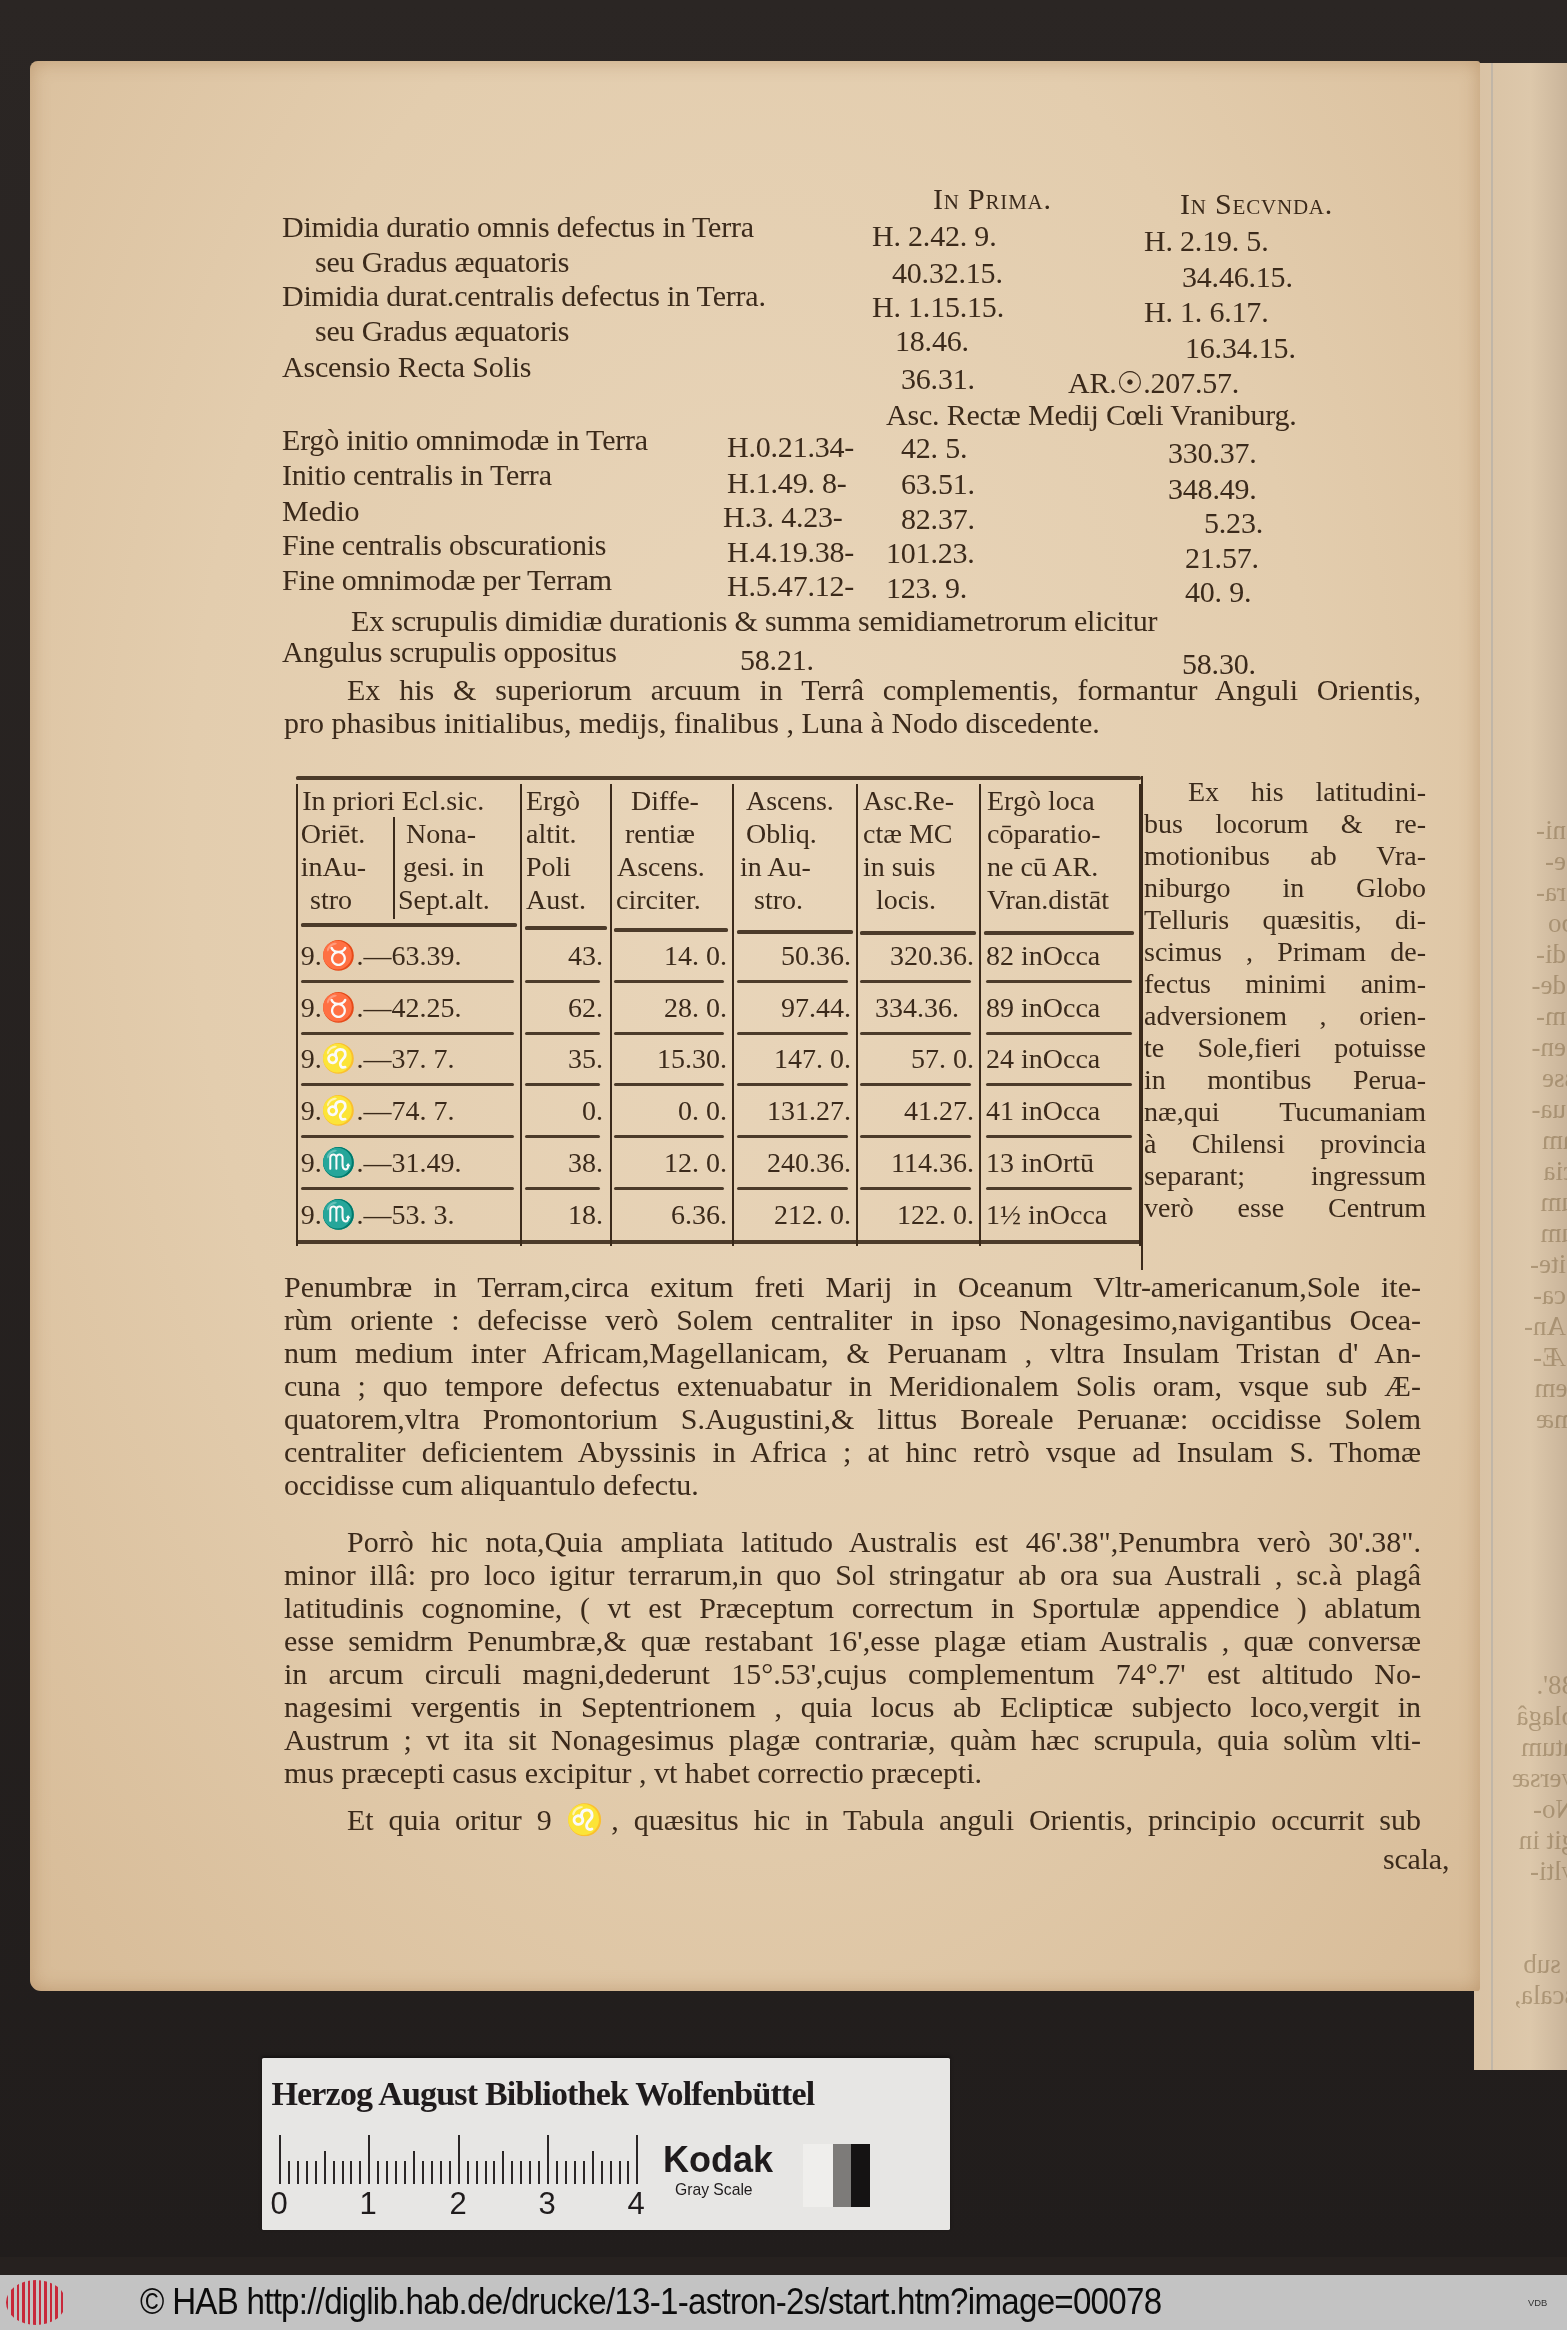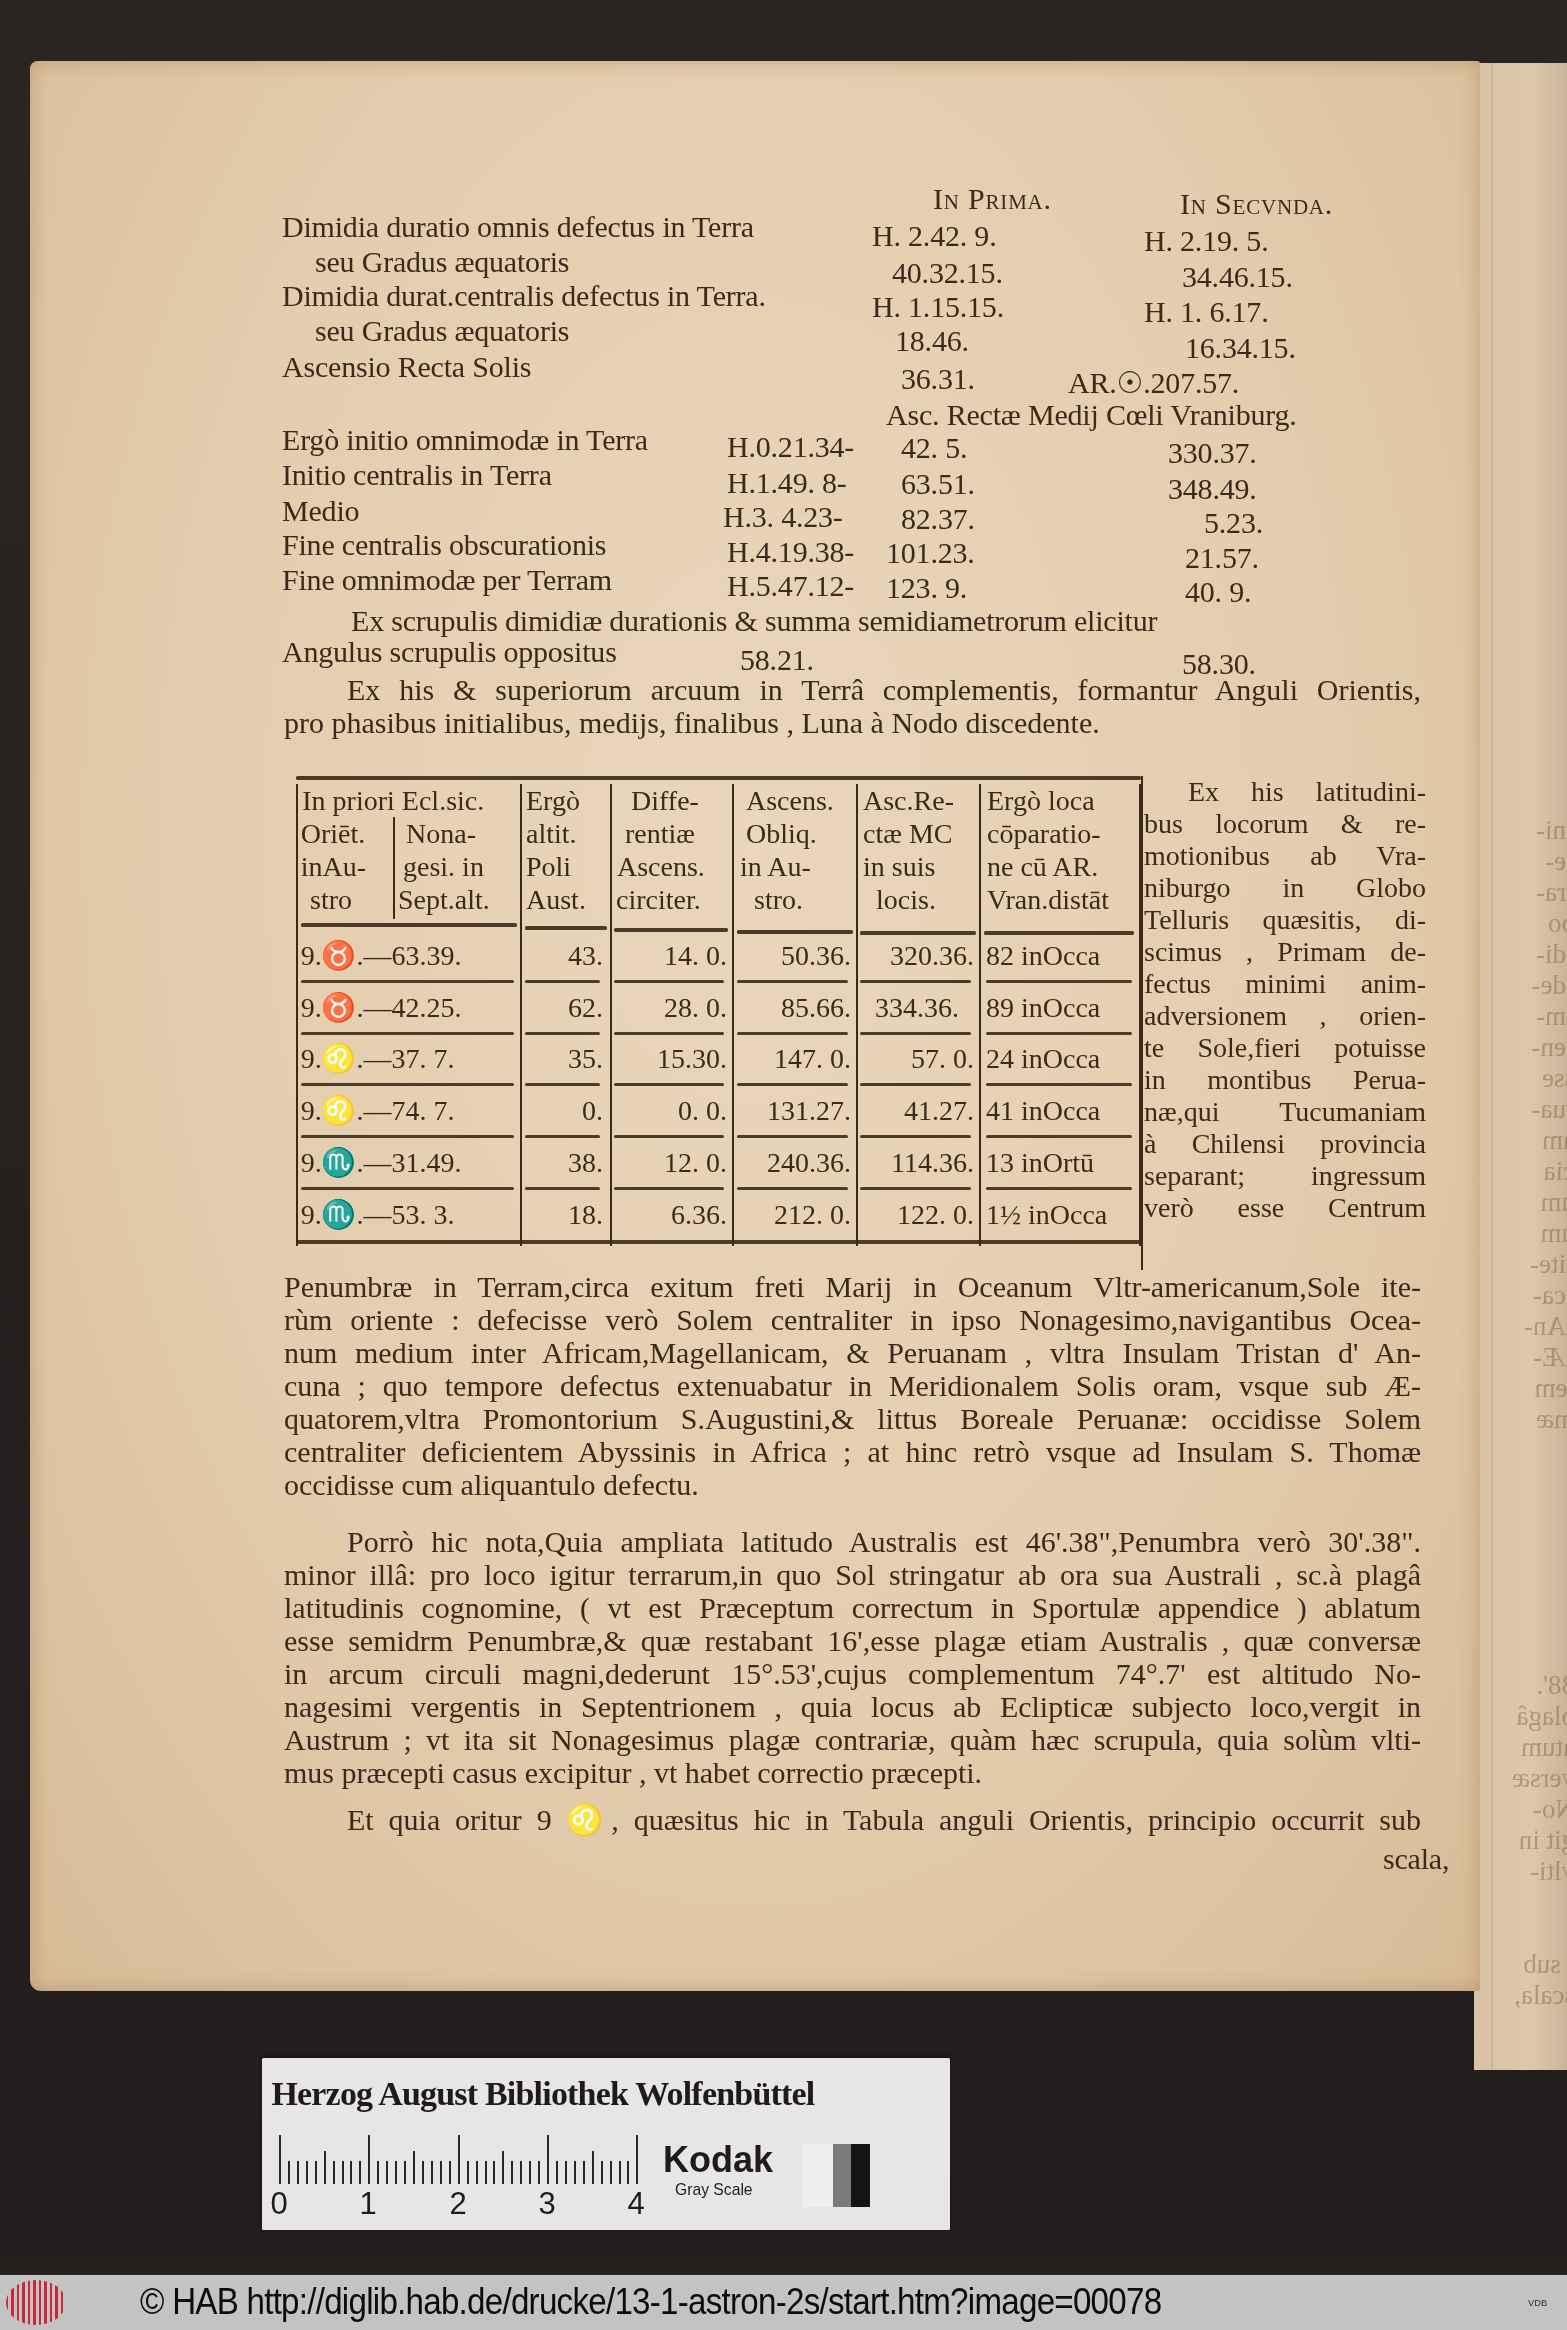--- a/index.html
+++ b/index.html
@@ -292,21 +292,21 @@
         <div class="rule-h" style="left: 229px; width: 75px; top: 204px; height: 3.1px;"></div>
         <div class="rule-h" style="left: 318px; width: 110px; top: 204px; height: 3.1px;"></div>
         <div class="rule-h" style="left: 441px; width: 111px; top: 204px; height: 3.1px;"></div>
         <div class="rule-h" style="left: 564px; width: 111px; top: 204px; height: 3.1px;"></div>
         <div class="rule-h" style="left: 690px; width: 146px; top: 204px; height: 3.1px;"></div>
       </div>
       <div>
         <div class="cell" style="left: 4.7px; top: 215px; width: 216px;">9.♉.—42.25.</div>
         <div class="cell r" style="left: 229px; top: 215px; width: 78px;">62.</div>
         <div class="cell r" style="left: 318px; top: 215px; width: 113px;">28. 0.</div>
-        <div class="cell r" style="left: 441px; top: 215px; width: 114px;">85.66.</div>
+        <div class="cell r" style="left: 441px; top: 215px; width: 114px;">97.44.</div>
         <div class="cell r" style="left: 564px; top: 215px; width: 114px; text-align: center;">334.36.</div>
         <div class="cell" style="left: 690px; top: 215px; width: 149px;">89 inOcca</div>
         <div class="rule-h" style="left: 4.7px; width: 213px; top: 256px; height: 3.1px;"></div>
         <div class="rule-h" style="left: 229px; width: 75px; top: 256px; height: 3.1px;"></div>
         <div class="rule-h" style="left: 318px; width: 110px; top: 256px; height: 3.1px;"></div>
         <div class="rule-h" style="left: 441px; width: 111px; top: 256px; height: 3.1px;"></div>
         <div class="rule-h" style="left: 564px; width: 111px; top: 256px; height: 3.1px;"></div>
         <div class="rule-h" style="left: 690px; width: 146px; top: 256px; height: 3.1px;"></div>
       </div>
       <div>

